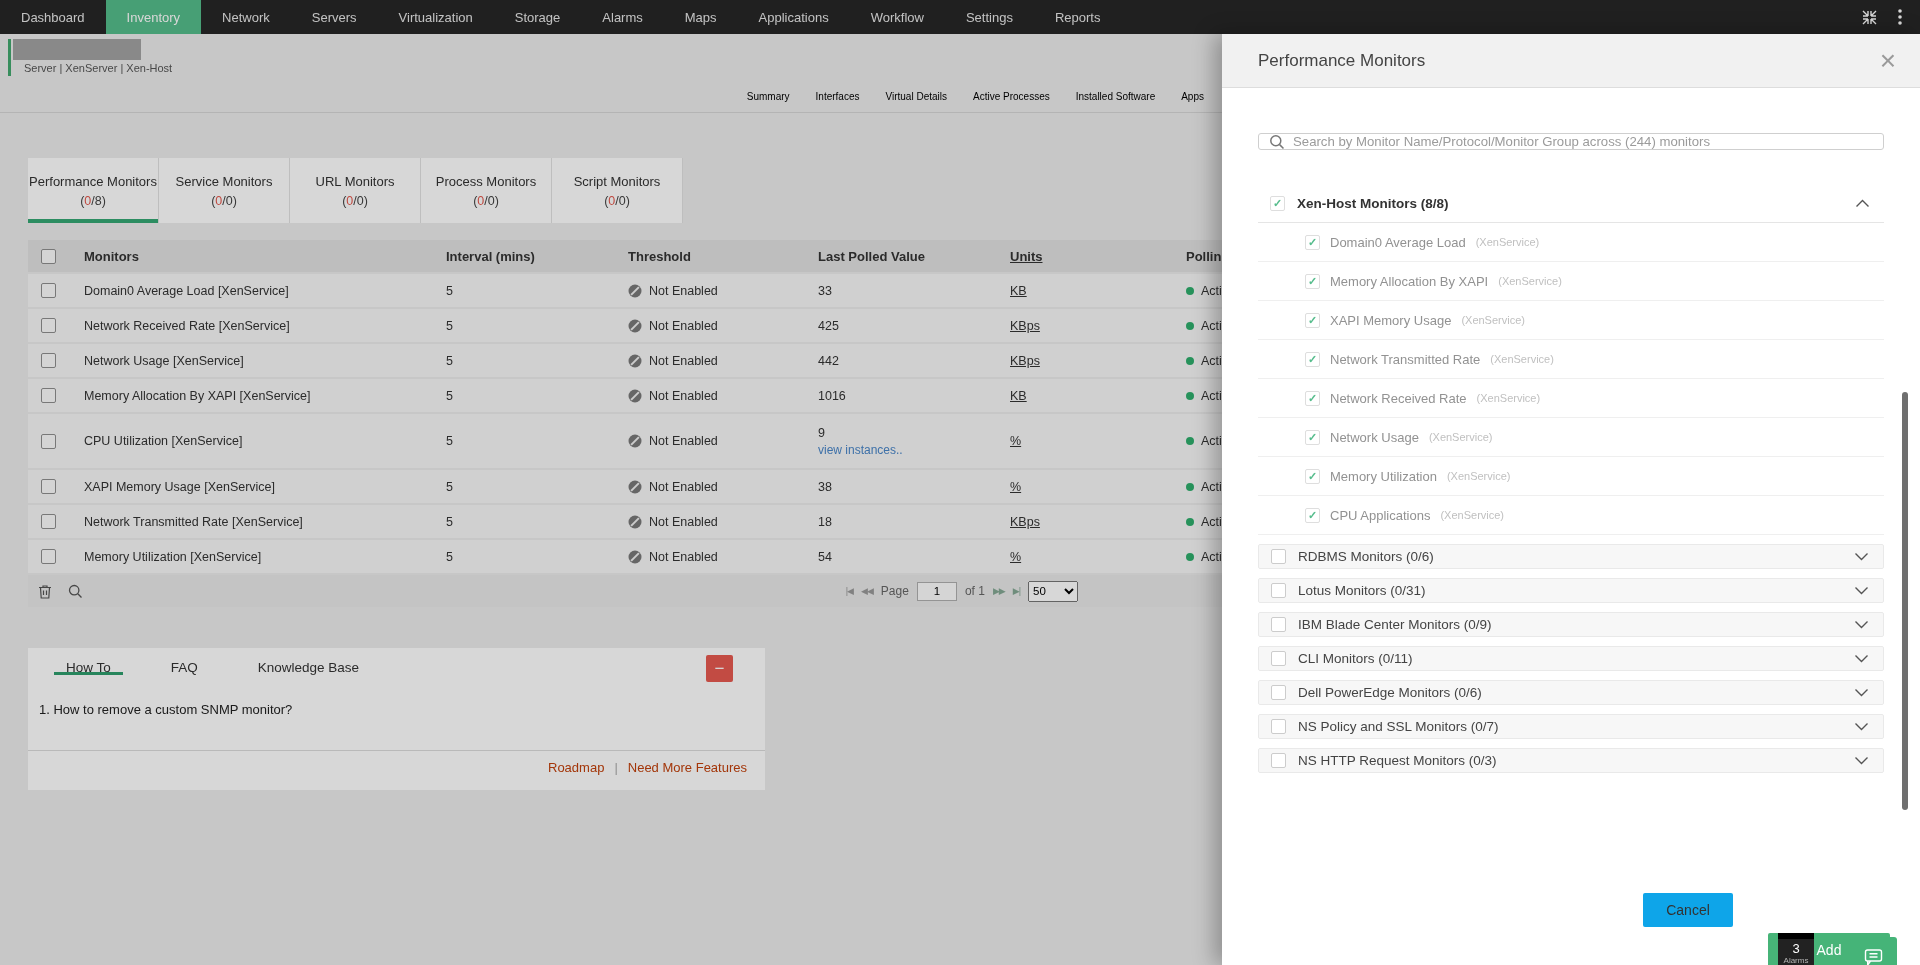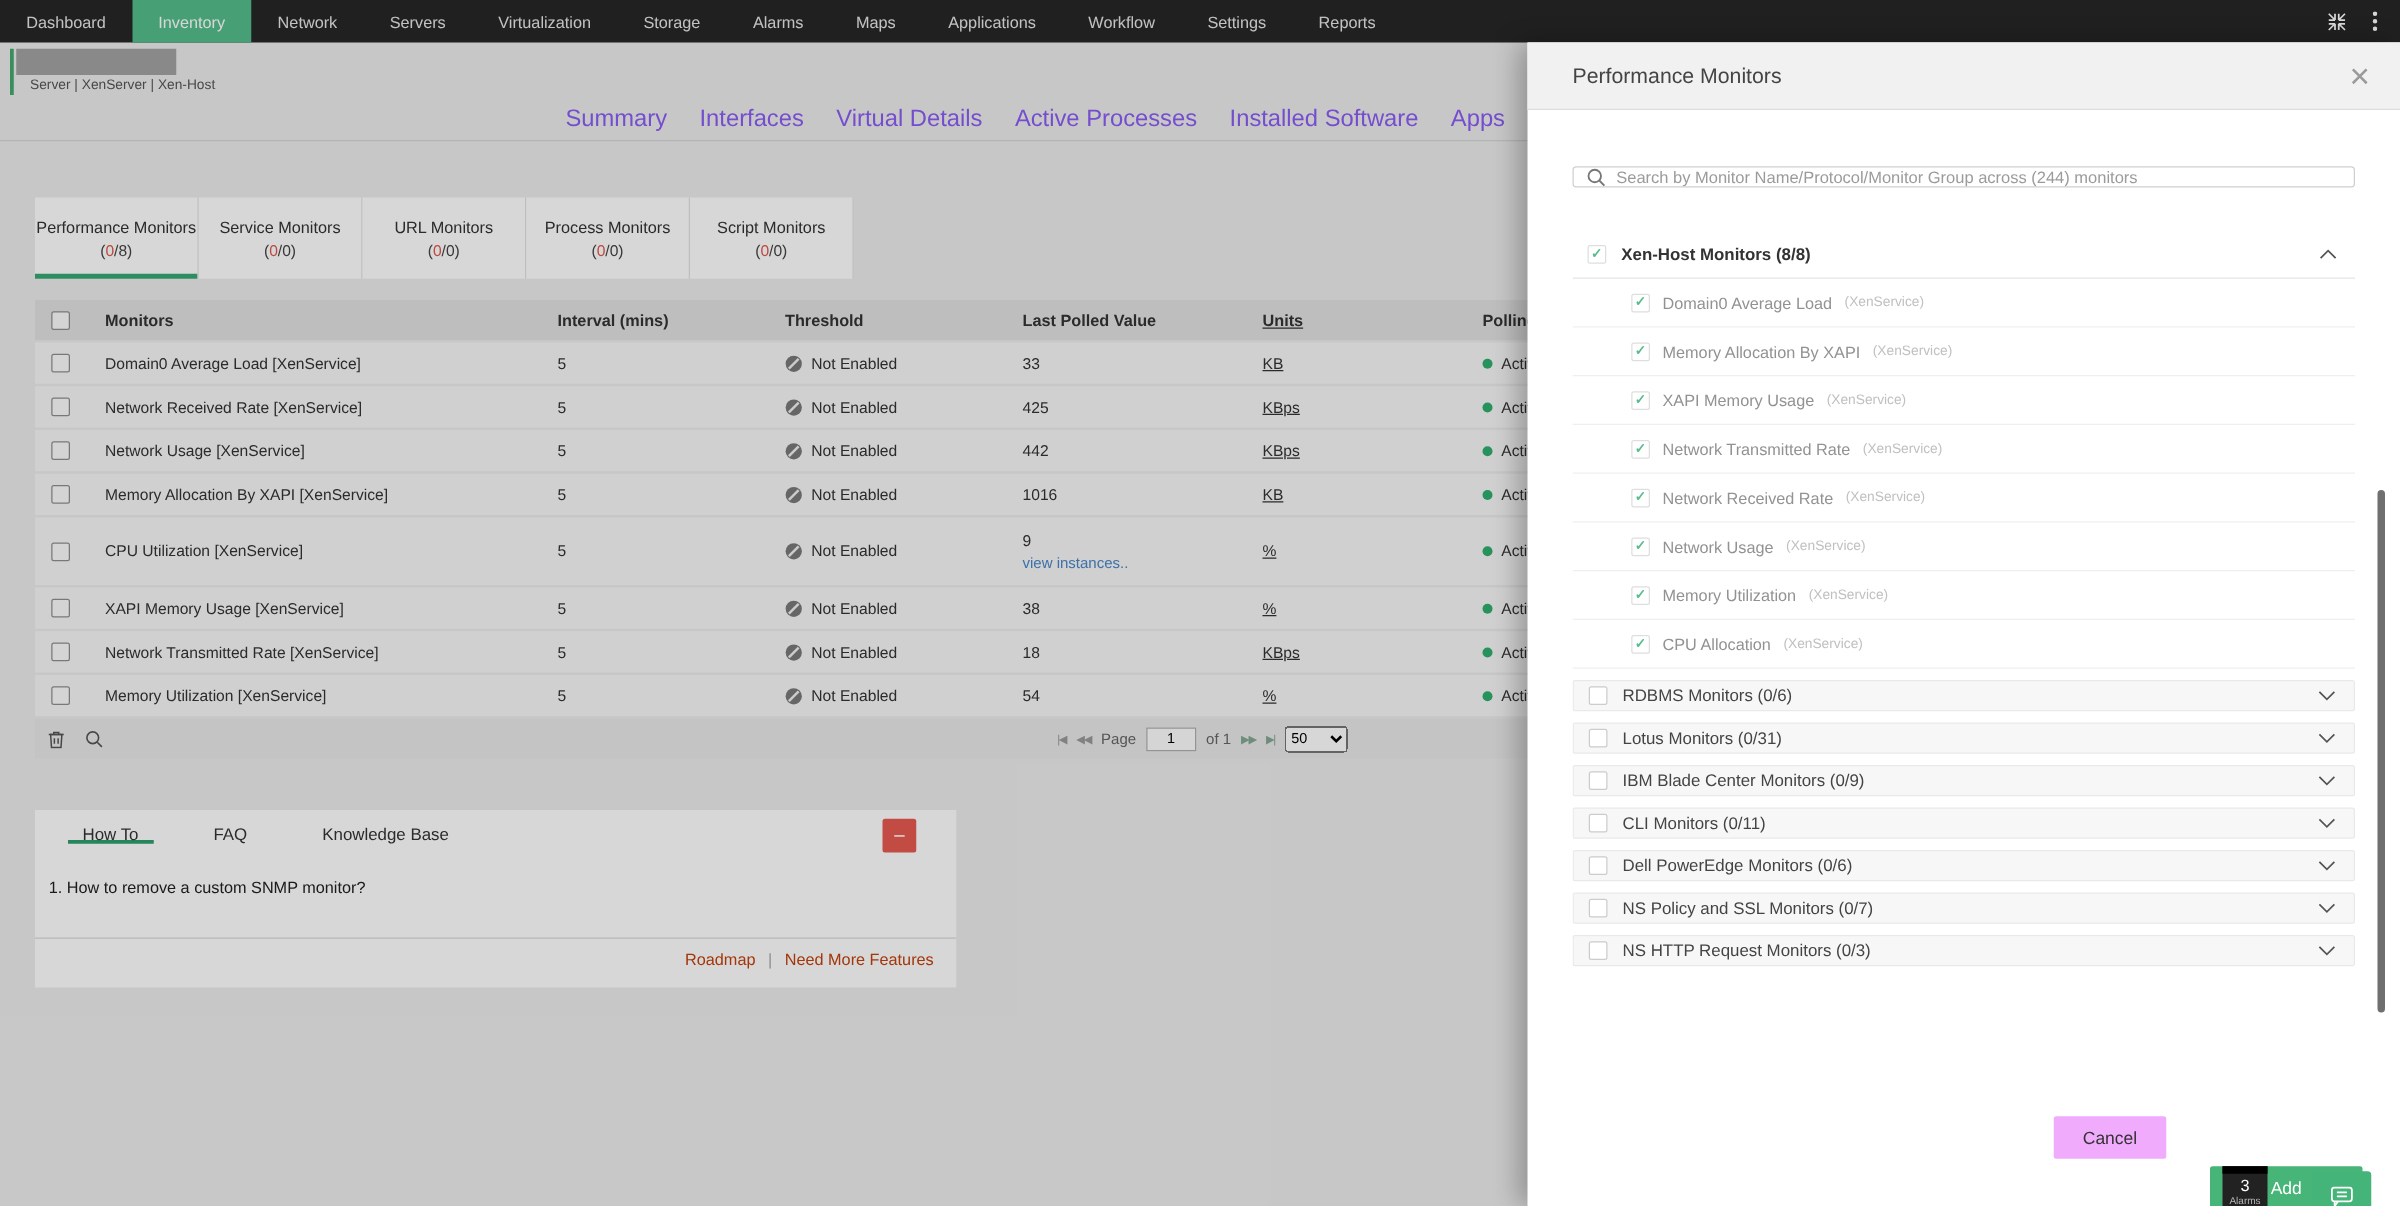--- a/index.html
+++ b/index.html
@@ -16,21 +16,21 @@
 
   
   .crumb-bar { position:absolute; left:0; top:34px; width:100%; height:46px; }
   .crumb-accent { position:absolute; left:8px; top:5px; width:3px; height:37px; background:#43a96f; }
   .crumb-redacted { position:absolute; left:13px; top:5px; width:128px; height:21px; background:#a3a3a3; }
   .crumb-text { position:absolute; left:24px; top:28px; font-size:11px; color:#555; }
 
   
   .page-tabs { position:absolute; left:0; top:80px; width:100%; height:33px; border-bottom:1px solid #d6d6d6; }
   .page-tabs-inner { height:100%; display:flex; justify-content:flex-end; align-items:center; gap:14px; padding-right:710px; }
-  .ptab { font-size:19px; color:#8b5cf6; padding:0 6px; cursor:pointer; white-space:nowrap; }
+  .ptab { font-size:10px; color:#000000; padding:0 6px; cursor:pointer; white-space:nowrap; }
 
   
   .monitor-tabs { position:absolute; left:28px; top:158px; display:flex; }
   .mtab { width:131px; height:65px; background:#fff; border-right:1px solid #e2e2e2; display:flex; flex-direction:column; align-items:center; justify-content:center; gap:5px; cursor:pointer; }
   .mtab.active { box-shadow:inset 0 -4px 0 #35a873; }
   .mtab-label { font-size:13px; color:#333; }
   .mtab-count { font-size:12.5px; color:#444; }
   .cnt-sel { color:#e2574c; }
 
   
@@ -92,21 +92,21 @@
   .gitem-label { font-size:13px; color:#929292; }
   .gitem-proto { font-size:11px; color:#c0c0c0; }
   .group-bar { height:25px; margin-top:9px; background:#f7f7f7; border:1px solid #e9e9e9; border-radius:2px; display:flex; align-items:center; gap:12px; padding:0 14px 0 12px; cursor:pointer; }
   .group-bar:first-of-type { margin-top:12px; }
   .bar-title { font-size:13.5px; color:#444; font-weight:500; }
   .pcheck { width:15px; height:15px; border:1px solid #ccc; border-radius:2px; background:#fff; display:inline-flex; align-items:center; justify-content:center; font-size:11px; font-weight:bold; line-height:1; color:transparent; flex:none; cursor:pointer; }
   .pcheck.checked { color:#57bd8d; border-color:#dedede; }
   .chev { margin-left:auto; display:flex; align-items:center; cursor:pointer; }
   .scroll-thumb { position:absolute; left:680px; top:358px; width:6px; height:418px; background:#6f6f6f; border-radius:3px; cursor:pointer; }
   .panel-btn { position:absolute; top:859px; height:34px; border:none; border-radius:2px; font-size:14px; font-family:inherit; cursor:pointer; }
-  .btn-cancel { left:421px; width:90px; background:#f0abfc; color:#333; }
+  .btn-cancel { left:421px; width:90px; background:#0ea5e9; color:#333; }
   .btn-add { left:546px; width:122px; background:#47b478; color:#fff;margin-top:40px; }
 
   
   .alarm-badge { position:absolute; left:1778px; top:933px; width:36px; height:44px; background:#222; border-top:6px solid #000; z-index:30; display:flex; flex-direction:column; align-items:center; justify-content:flex-start; padding-top:3px; cursor:pointer; }
   .alarm-num { font-size:13px; color:#fff; line-height:1.1; }
   .alarm-lbl { font-size:8px; color:#b5b5b5; }
   .chat-btn { position:absolute; left:1850px; top:937px; width:47px; height:40px; background:#45b478; border:none; border-radius:3px; z-index:30; display:flex; align-items:center; justify-content:center; cursor:pointer; }
 </style>
 </head>
 <body>
@@ -501,21 +501,21 @@
             <span class="gitem-label">Network Usage</span>
             <span class="gitem-proto">(XenService)</span>
           </div>
           <div class="gitem">
             <span class="pcheck checked">✓</span>
             <span class="gitem-label">Memory Utilization</span>
             <span class="gitem-proto">(XenService)</span>
           </div>
           <div class="gitem">
             <span class="pcheck checked">✓</span>
-            <span class="gitem-label">CPU Allocation</span>
+            <span class="gitem-label">CPU Applications</span>
             <span class="gitem-proto">(XenService)</span>
           </div>
         </div>
         <div class="group-bar">
           <span class="pcheck"></span>
           <span class="bar-title">RDBMS Monitors (0/6)</span>
           <span class="chev">
             <svg width="15" height="9" viewBox="0 0 15 9">
               <polyline points="1.5,1.5 7.5,7.5 13.5,1.5" fill="none" stroke="#555" stroke-width="1.4"></polyline>
             </svg>

